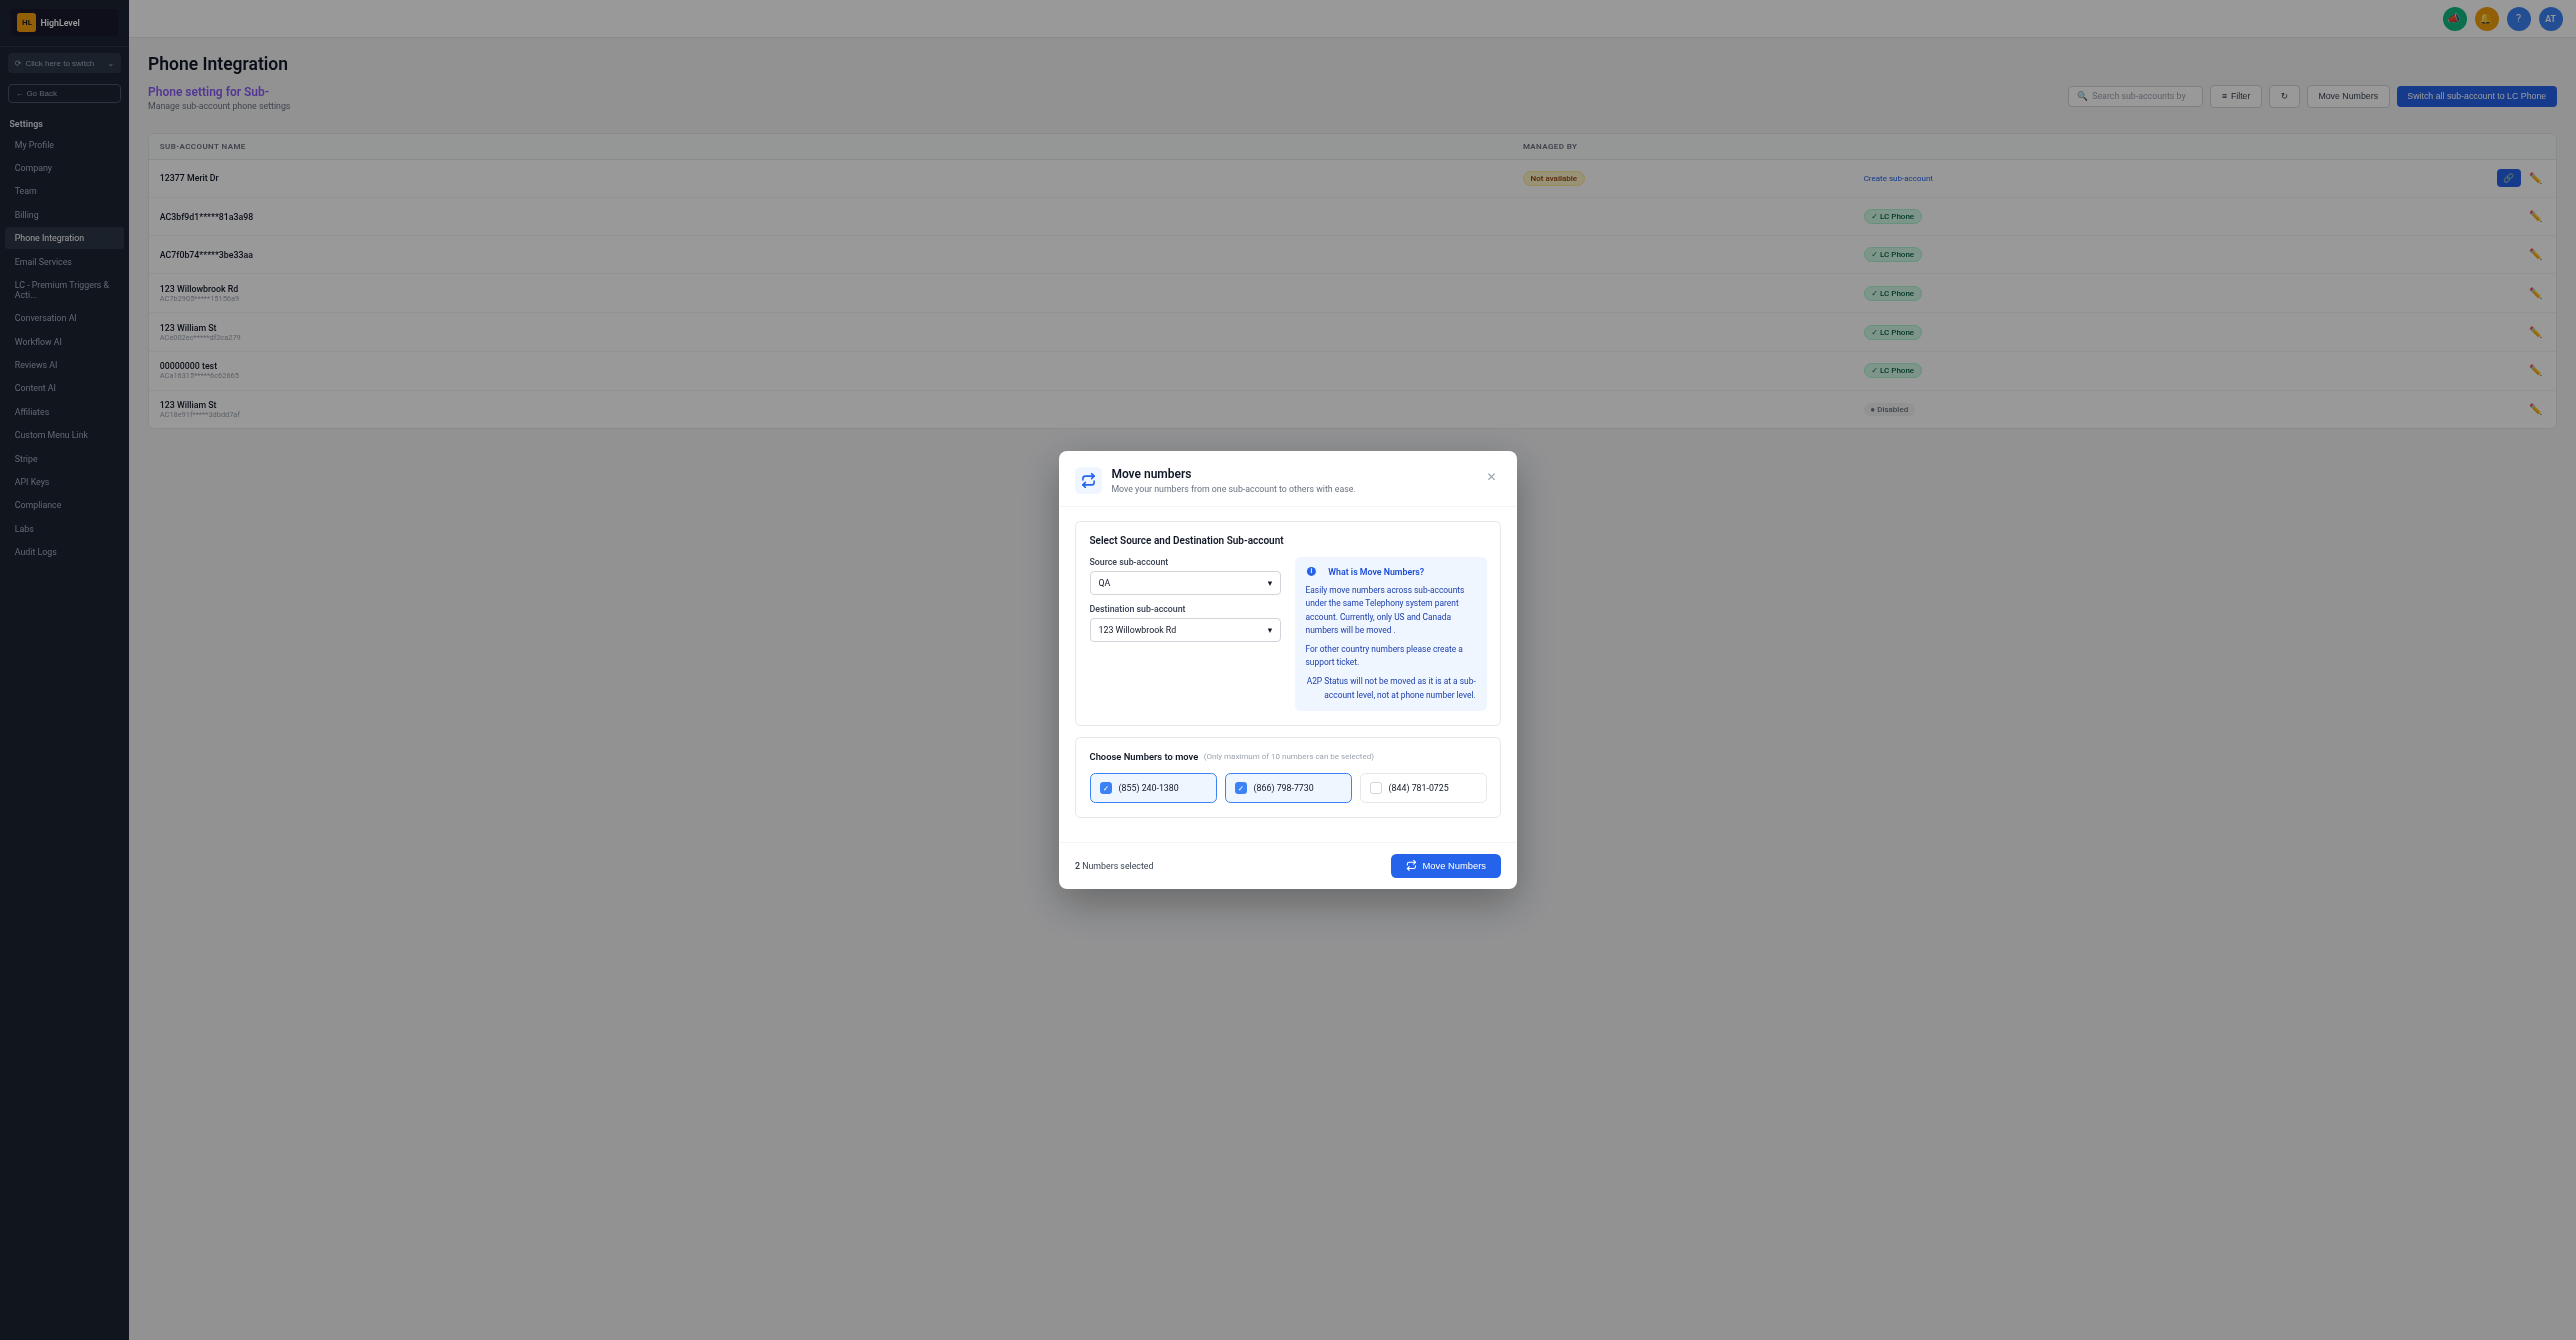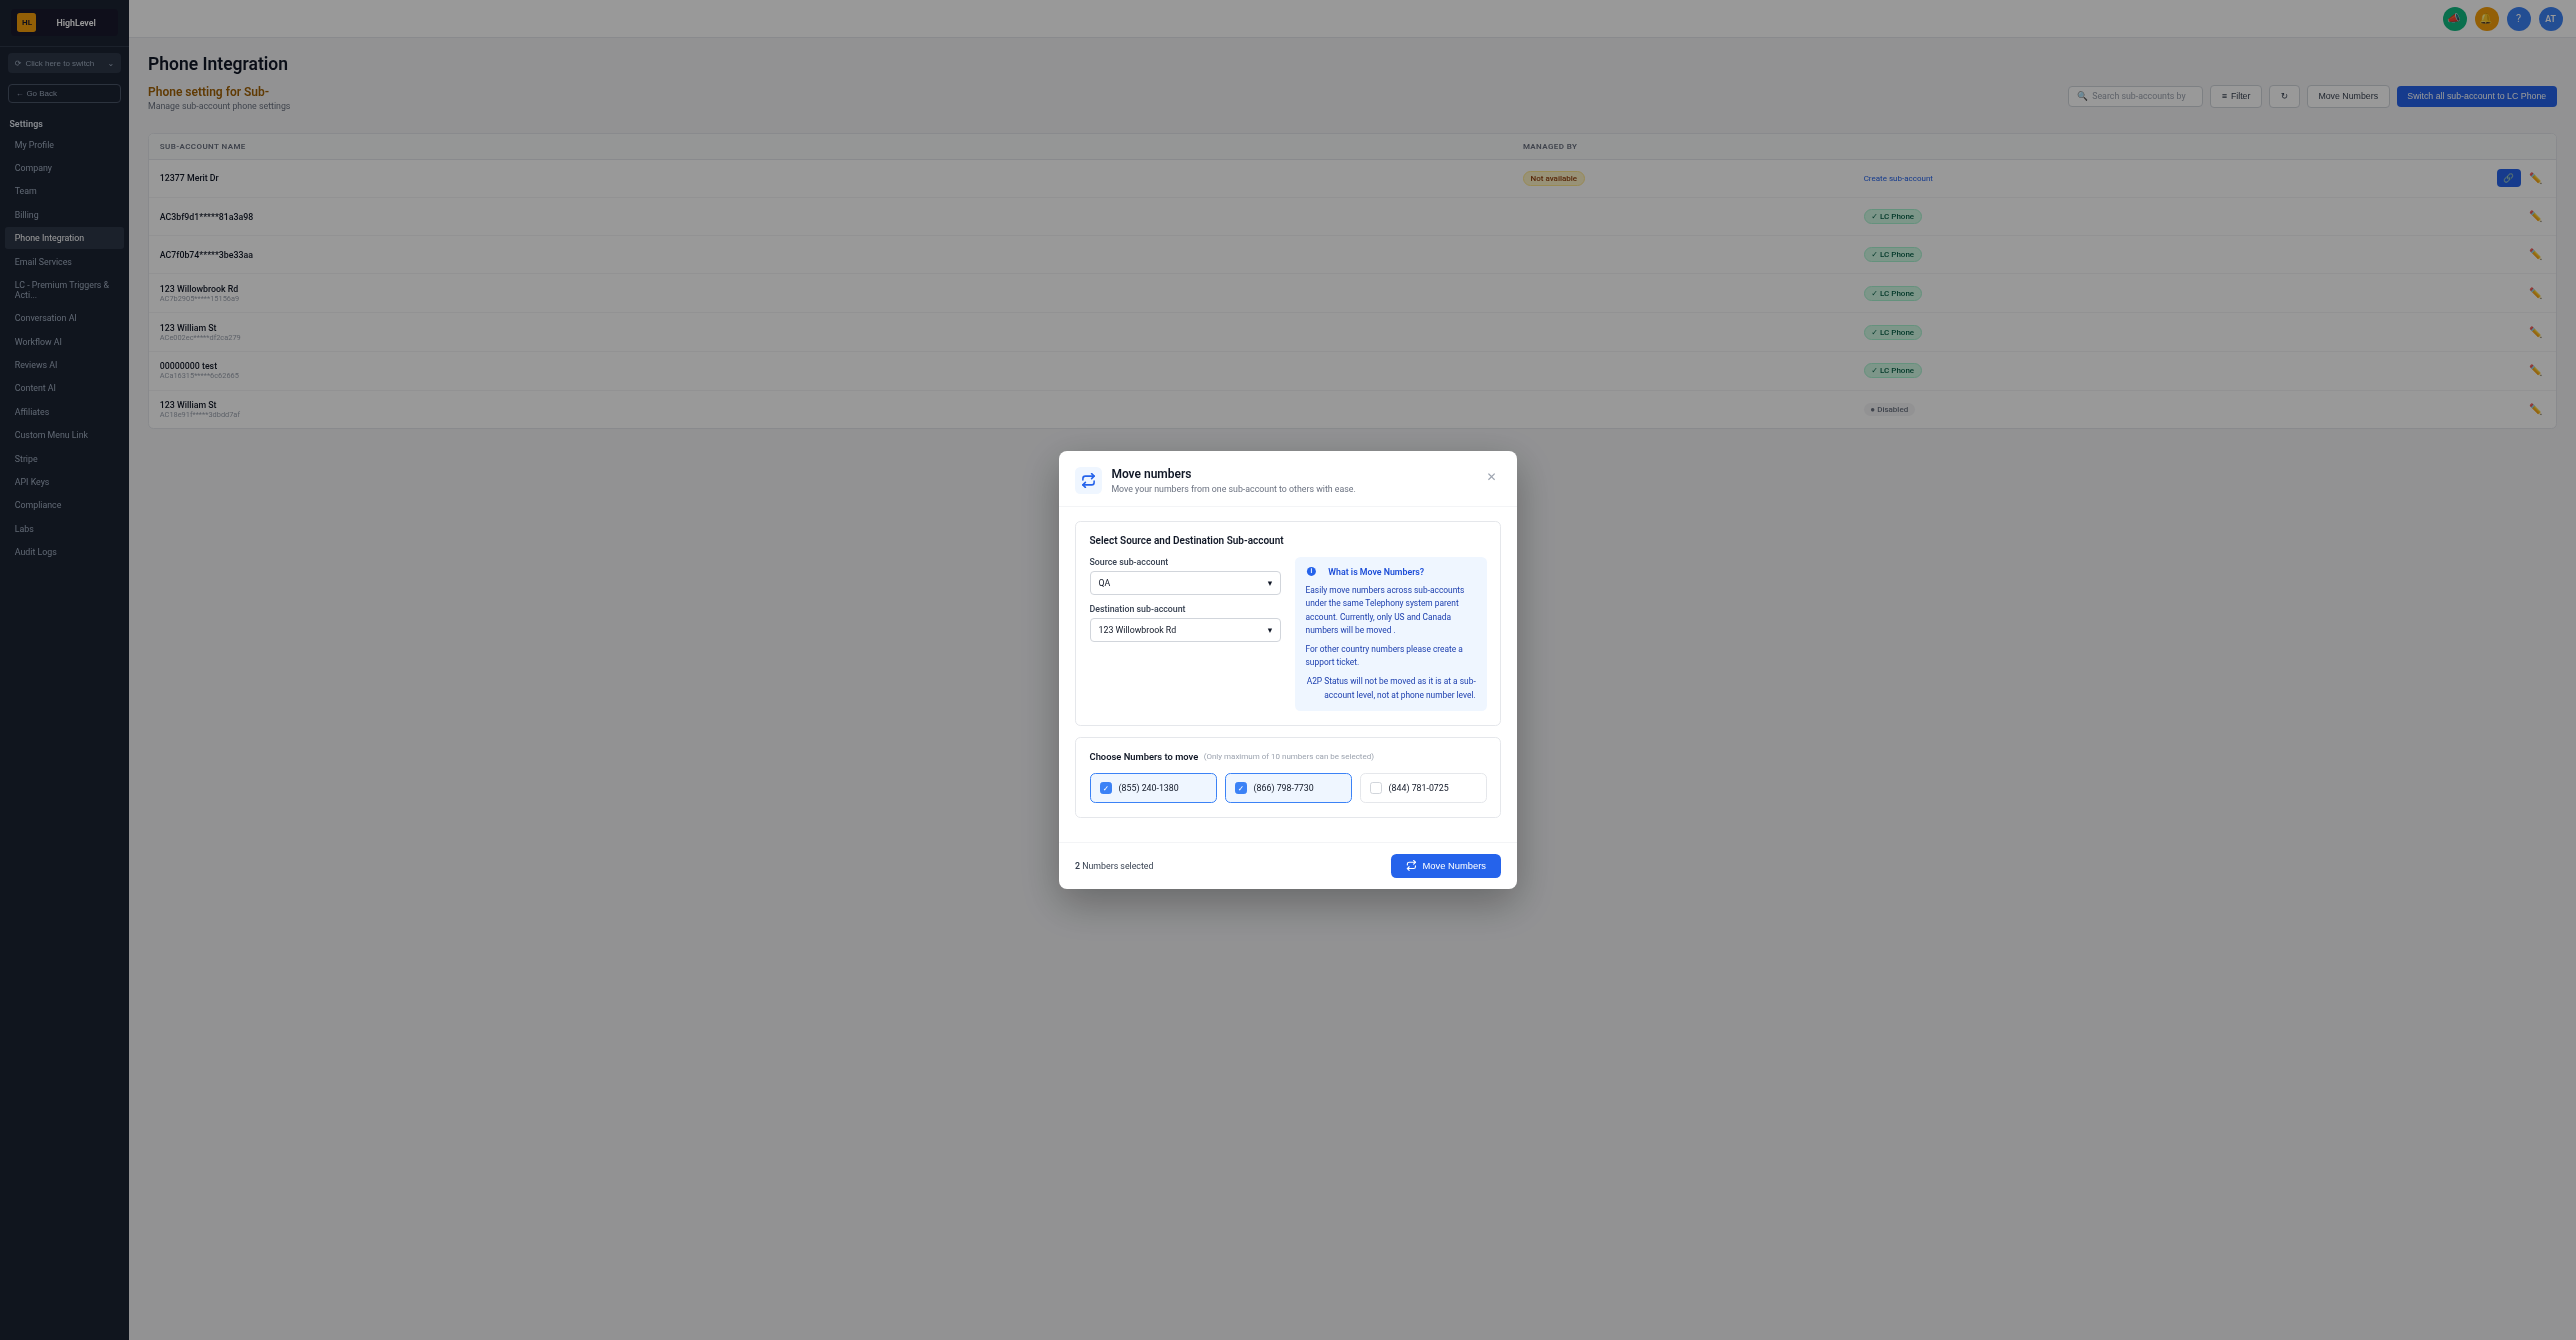--- a/index.html
+++ b/index.html
@@ -17,21 +17,21 @@
       overflow-y: auto;
     }
     .sidebar-logo {
       padding: 9.4px 10.8px;
       border-bottom: 0.7px solid #2d3748;
     }
     .sidebar-logo-inner {
       background: #1a1a2e;
       border-radius: 4px;
       padding: 4px 6.7px;
-      display: flex; align-items: center; gap: 20px;
+      display: flex; align-items: center; gap: 4px;
     }
     .logo-icon {
       width: 19px; height: 19px;
       background: #f59e0b;
       border-radius: 2.7px;
       display: flex; align-items: center; justify-content: center;
       font-size: 8px; font-weight: bold; color: #1a1a2e;
     }
     .logo-text { font-size: 8.8px; font-weight: 600; color: #fff; }
 
@@ -133,21 +133,21 @@
     .tab {
       padding: 6.7px 12px;
       font-size: 9.4px;
       color: #6b7280;
       cursor: pointer;
       border-bottom: 1.3px solid transparent;
       margin-bottom: -1.3px;
     }
     .tab.active { color: #3b82f6; border-bottom-color: #3b82f6; font-weight: 500; }
 
-    .sub-title { font-size: 12px; font-weight: 600; color: #a16207; }
+    .sub-title { font-size: 12px; font-weight: 600; color: #8b5cf6; }
     .sub-desc { font-size: 8.8px; color: #6b7280; margin-top: 2.7px; margin-bottom: 12px; }
 
     .top-actions {
       display: flex; align-items: center; justify-content: flex-end; gap: 6.7px; margin-bottom: 9.4px;
     }
     .btn-outline {
       background: #fff;
       border: 0.7px solid #d1d5db;
       border-radius: 4px;
       padding: 5.4px 10.8px;

